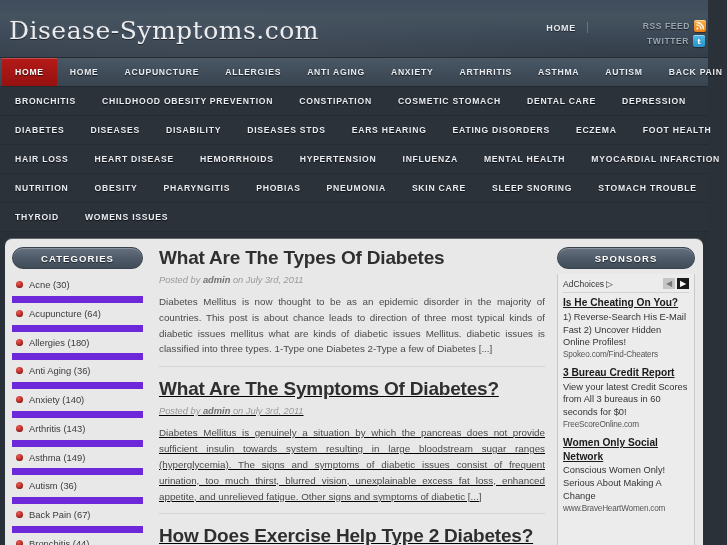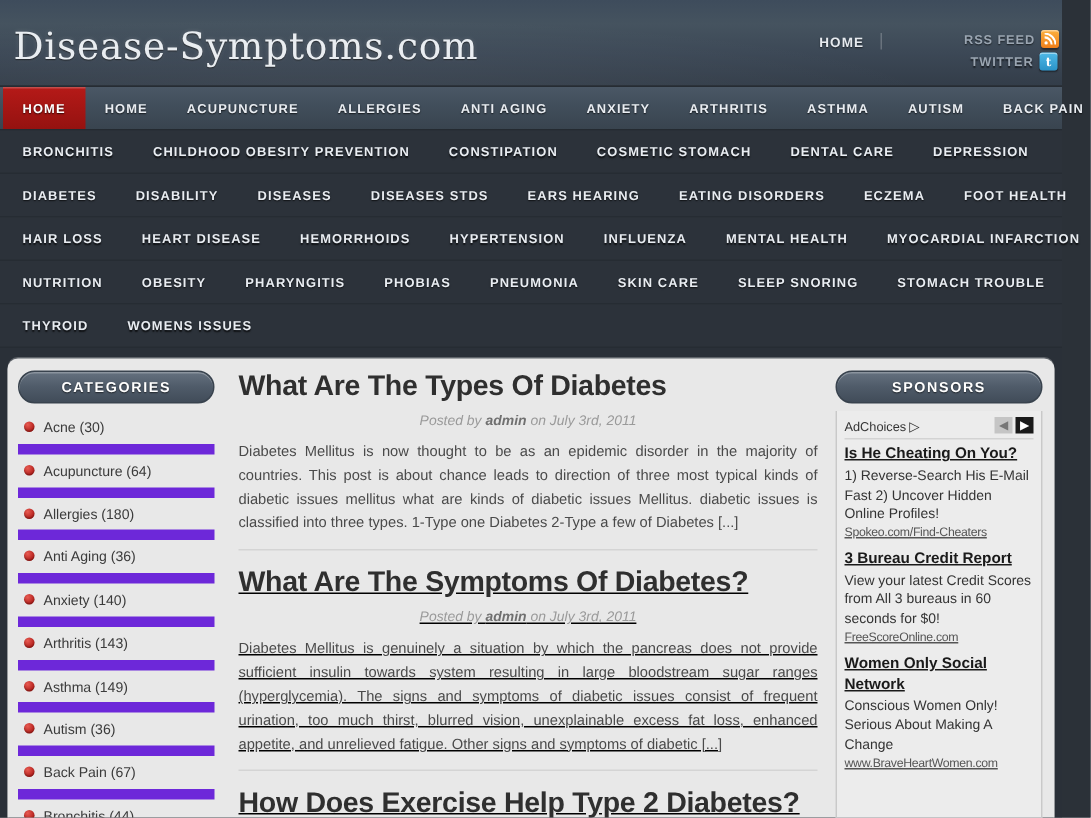--- a/index.html
+++ b/index.html
@@ -124,21 +124,21 @@
   }
 
   
   .article { padding-bottom: 9px; }
   .article + .article { border-top: 1px solid #d4d4d4; padding-top: 11px; text-decoration: underline; }
   .art-title {
     font-size: 19px; font-weight: bold; color: #2f2f2f;
     letter-spacing: -0.2px; line-height: 1.15; cursor: pointer;
   }
   .art-meta {
-    margin-top: 6px; font-size: 9.3px; font-style: italic; color: #9a9a9a; text-align: center;
+    margin-top: 6px; font-size: 9.3px; font-style: italic; color: #9a9a9a;
   }
   .art-meta b { color: #707070; font-style: italic; }
   .art-body {
     margin-top: 9px; font-size: 9.8px; color: #4a4a4a;
     line-height: 1.62; text-align: justify;
   }
 
   
   .adbox {
     margin-top: 5px; background: #ececec;
@@ -160,21 +160,21 @@
   }
   .ad-arrow.prev { background: #c5c5c5; color: #777; }
   .ad-arrow.next { background: #1a1a1a; color: #fff; }
   .ad { margin-bottom: 7px; }
   .ad-title {
     font-size: 10.2px; font-weight: bold; color: #1a1a1a;
     text-decoration: underline; line-height: 1.35; cursor: pointer;
   }
   .ad-text { font-size: 9.3px; color: #333; line-height: 1.37; margin-top: 1px; }
   .ad-url {
-    font-size: 8.2px; color: #555; text-decoration: underline;
+    font-size: 8.2px; color: #555; 
     margin-top: 1px; cursor: pointer; letter-spacing: -0.2px;
   }
 </style>
 </head>
 <body>
 
 <div id="root">
 
   <div class="header">
     <div class="logo">Disease-Symptoms.com</div>
@@ -214,22 +214,22 @@
     <div class="nav-row r2">
         <div class="nav-item">BRONCHITIS</div>
         <div class="nav-item">CHILDHOOD OBESITY PREVENTION</div>
         <div class="nav-item">CONSTIPATION</div>
         <div class="nav-item">COSMETIC STOMACH</div>
         <div class="nav-item">DENTAL CARE</div>
         <div class="nav-item">DEPRESSION</div>
       </div>
     <div class="nav-row r3">
         <div class="nav-item">DIABETES</div>
+        <div class="nav-item">DISEASES</div>
         <div class="nav-item">DISABILITY</div>
-        <div class="nav-item">DISEASES</div>
         <div class="nav-item">DISEASES STDS</div>
         <div class="nav-item">EARS HEARING</div>
         <div class="nav-item">EATING DISORDERS</div>
         <div class="nav-item">ECZEMA</div>
         <div class="nav-item">FOOT HEALTH</div>
       </div>
     <div class="nav-row r4">
         <div class="nav-item">HAIR LOSS</div>
         <div class="nav-item">HEART DISEASE</div>
         <div class="nav-item">HEMORRHOIDS</div>

